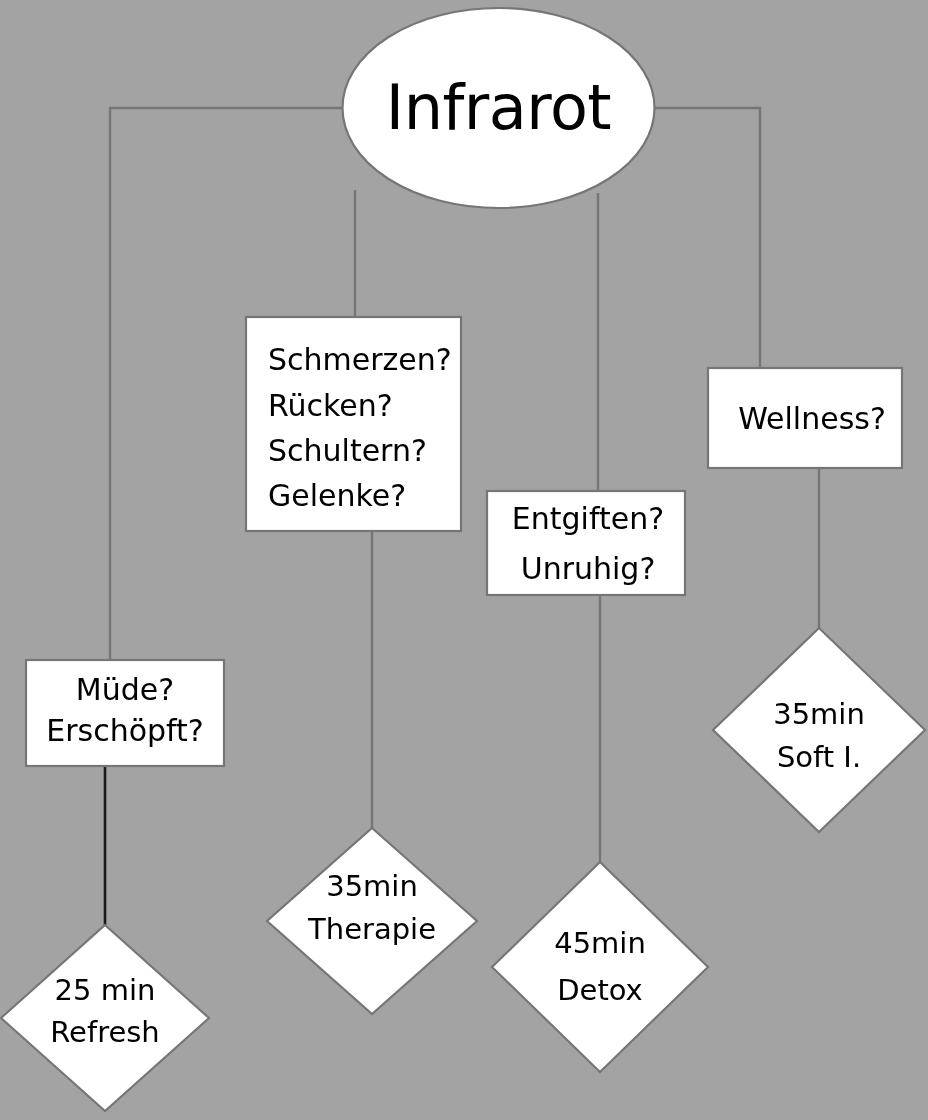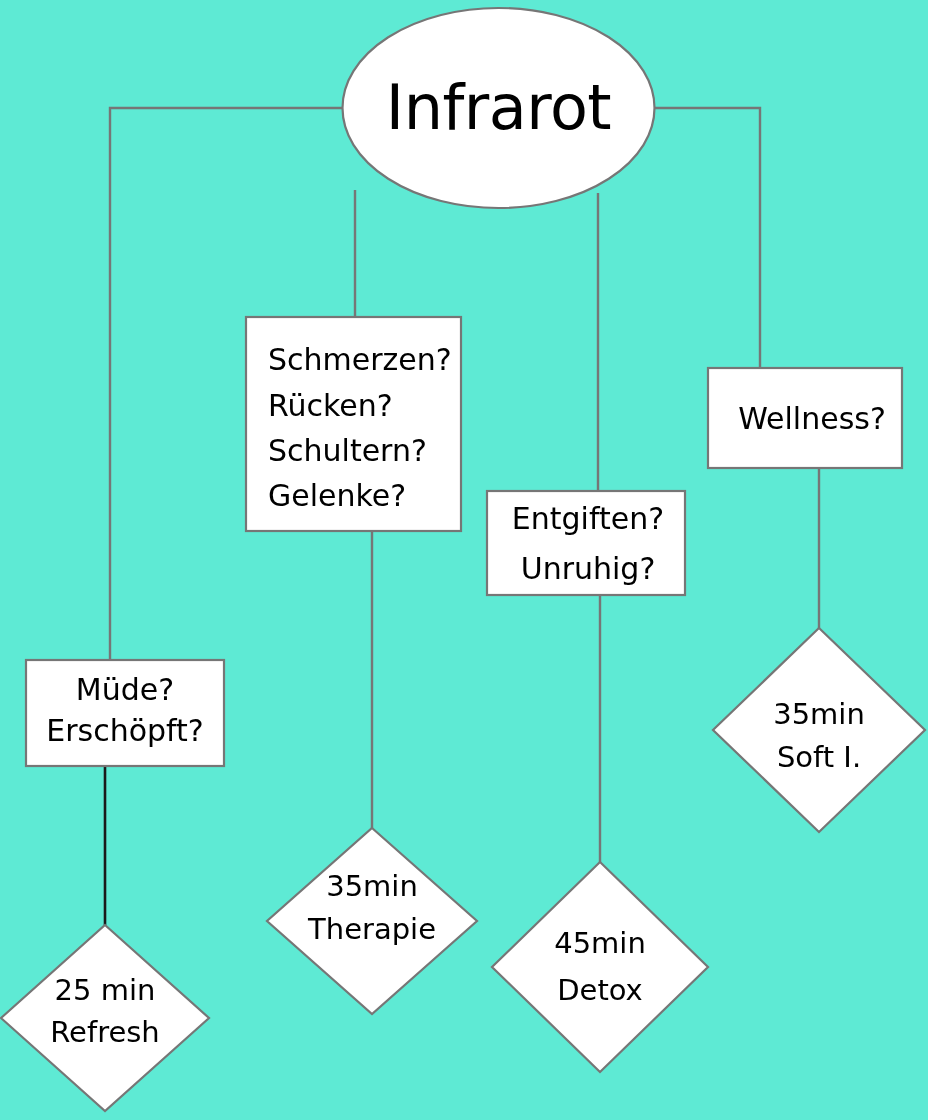--- a/index.html
+++ b/index.html
@@ -11,21 +11,21 @@
   body {
     width: 928px;
     height: 1120px;
     overflow: hidden;
     font-family: "DejaVu Sans", "Liberation Sans", sans-serif;
   }
   #flowchart-root {
     position: relative;
     width: 928px;
     height: 1120px;
-    background: #5eead4;
+    background: #a3a3a3;
   }
   svg#flow-svg {
     display: block;
     width: 928px;
     height: 1120px;
   }
   .shape-outline {
     fill: #ffffff;
     stroke: #767676;
     stroke-width: 2.2;

